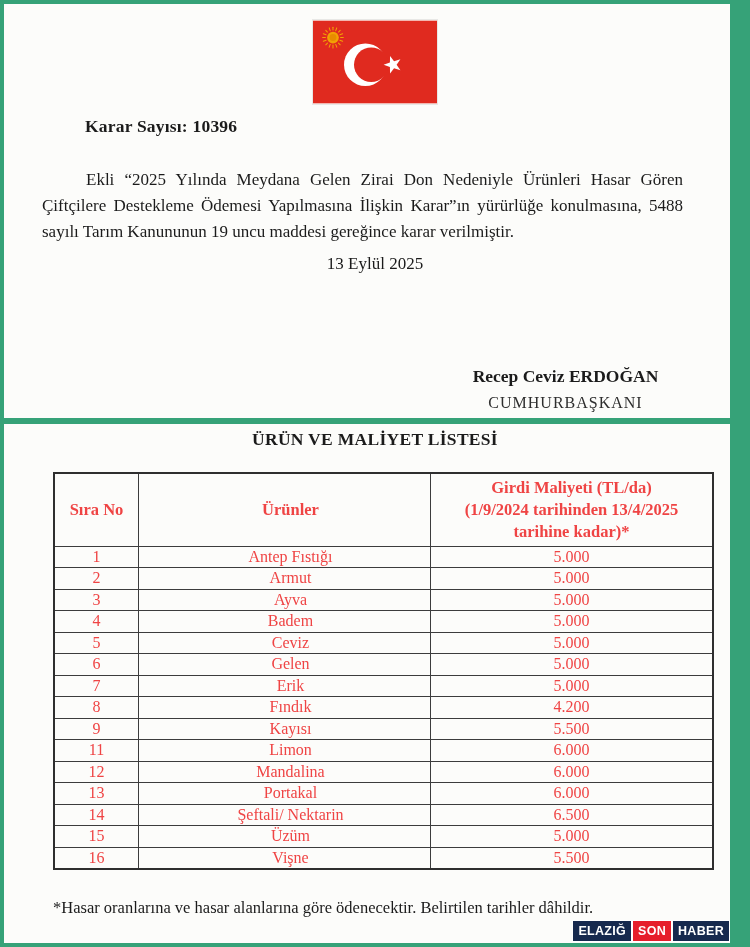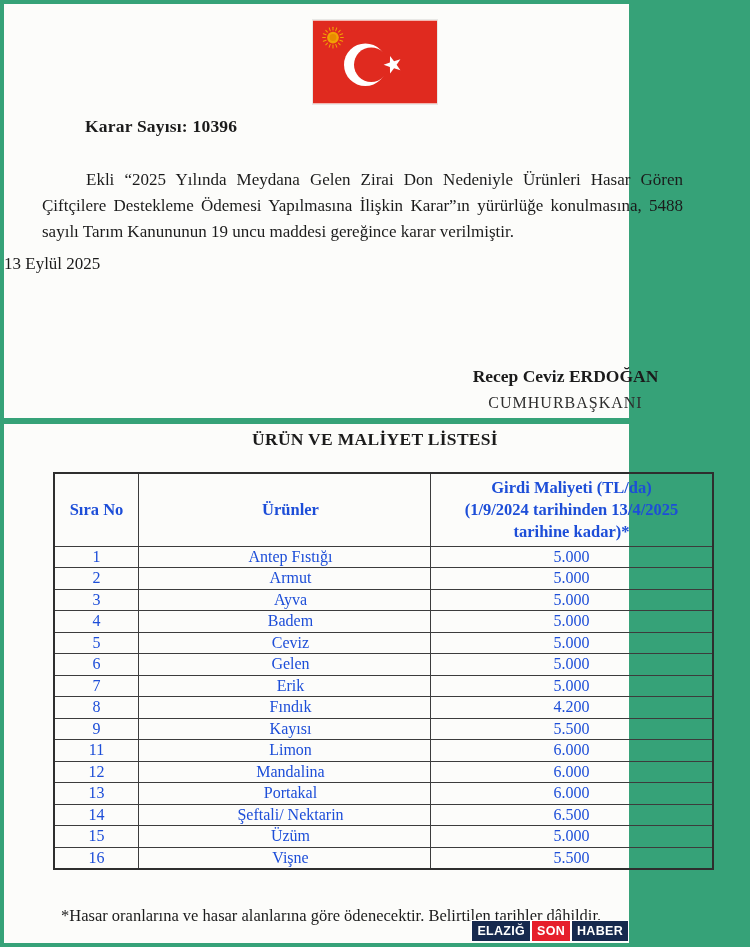--- a/index.html
+++ b/index.html
@@ -5,21 +5,21 @@
   html,body{margin:0;padding:0;}
   body{
     width:750px;height:947px;
     background:#36a278;
     font-family:"Liberation Serif","DejaVu Serif",serif;
     color:#1b1b1b;
     position:relative;
     overflow:hidden;
   }
   .panel{
-    position:absolute;left:4px;width:625px;
+    position:absolute;left:4px;width:726px;
     background:#fcfcfa;
   }
   .panel-top{top:4px;height:414px;}
   .panel-bottom{top:424px;height:519px;}
 
   
   .flag{
     position:absolute;left:309px;top:16px;width:124px;height:84px;
     box-shadow:0 0 0 1px rgba(0,0,0,0.08);
   }
@@ -27,21 +27,21 @@
     position:absolute;left:81px;top:112px;
     font-size:17.5px;font-weight:bold;letter-spacing:0.2px;
   }
   .decree-body{
     position:absolute;left:38px;top:146px;width:641px;
     font-size:17px;line-height:25.8px;
     text-align:justify;text-indent:44px;
   }
   .decree-date{
     position:absolute;left:0;top:250px;width:742px;
-    text-align:left;font-size:17px;
+    text-align:center;font-size:17px;
   }
   .signature{
     position:absolute;left:380px;top:362px;width:363px;
     text-align:center;
   }
   .signature .sig-name{font-size:17.5px;font-weight:bold;margin:0;}
   .signature .sig-title{font-size:16px;letter-spacing:1px;margin:7px 0 0 0;color:#2e2e2e;}
 
   
   .list-title{
@@ -52,35 +52,35 @@
   table.cost-table{
     position:absolute;left:49px;top:48px;
     width:643px;
     border-collapse:collapse;
     table-layout:fixed;
     font-size:16px;
   }
   .cost-table th,.cost-table td{
     border:1px solid #3c3c3c;
     padding:0;
-    color:#1d4ed8;
+    color:#ef4444;
   }
   .cost-table{border:2px solid #2e2e2e;}
   .cost-table thead tr{height:73px;}
   .cost-table tbody tr{height:21.5px;}
   .c-no{width:83px;text-align:center;}
   .c-prod{width:279px;text-align:center;padding-left:12px !important;}
   .c-cost{width:281px;text-align:center;}
   .cost-table th{font-weight:bold;font-size:16.5px;}
   .cost-table th.c-cost{white-space:pre-line;line-height:22px;}
   .cost-table tbody td{font-size:16px;line-height:20px;}
 
   .footnote{
     position:absolute;left:45px;top:470px;width:660px;
-    font-size:16.5px;margin:12px;
+    font-size:16.5px;margin:4px;
   }
   .watermark{
     position:absolute;right:0;top:496px;
     display:inline-flex;gap:2px;
     background:#ffffff;padding:1px;
     font-family:"Liberation Sans","DejaVu Sans",sans-serif;
     font-weight:bold;font-size:12.5px;line-height:1;
   }
   .watermark span{color:#ffffff;padding:4px 5px 3px 5px;letter-spacing:0.3px;}
   .wm-navy{background:#16294e;}

